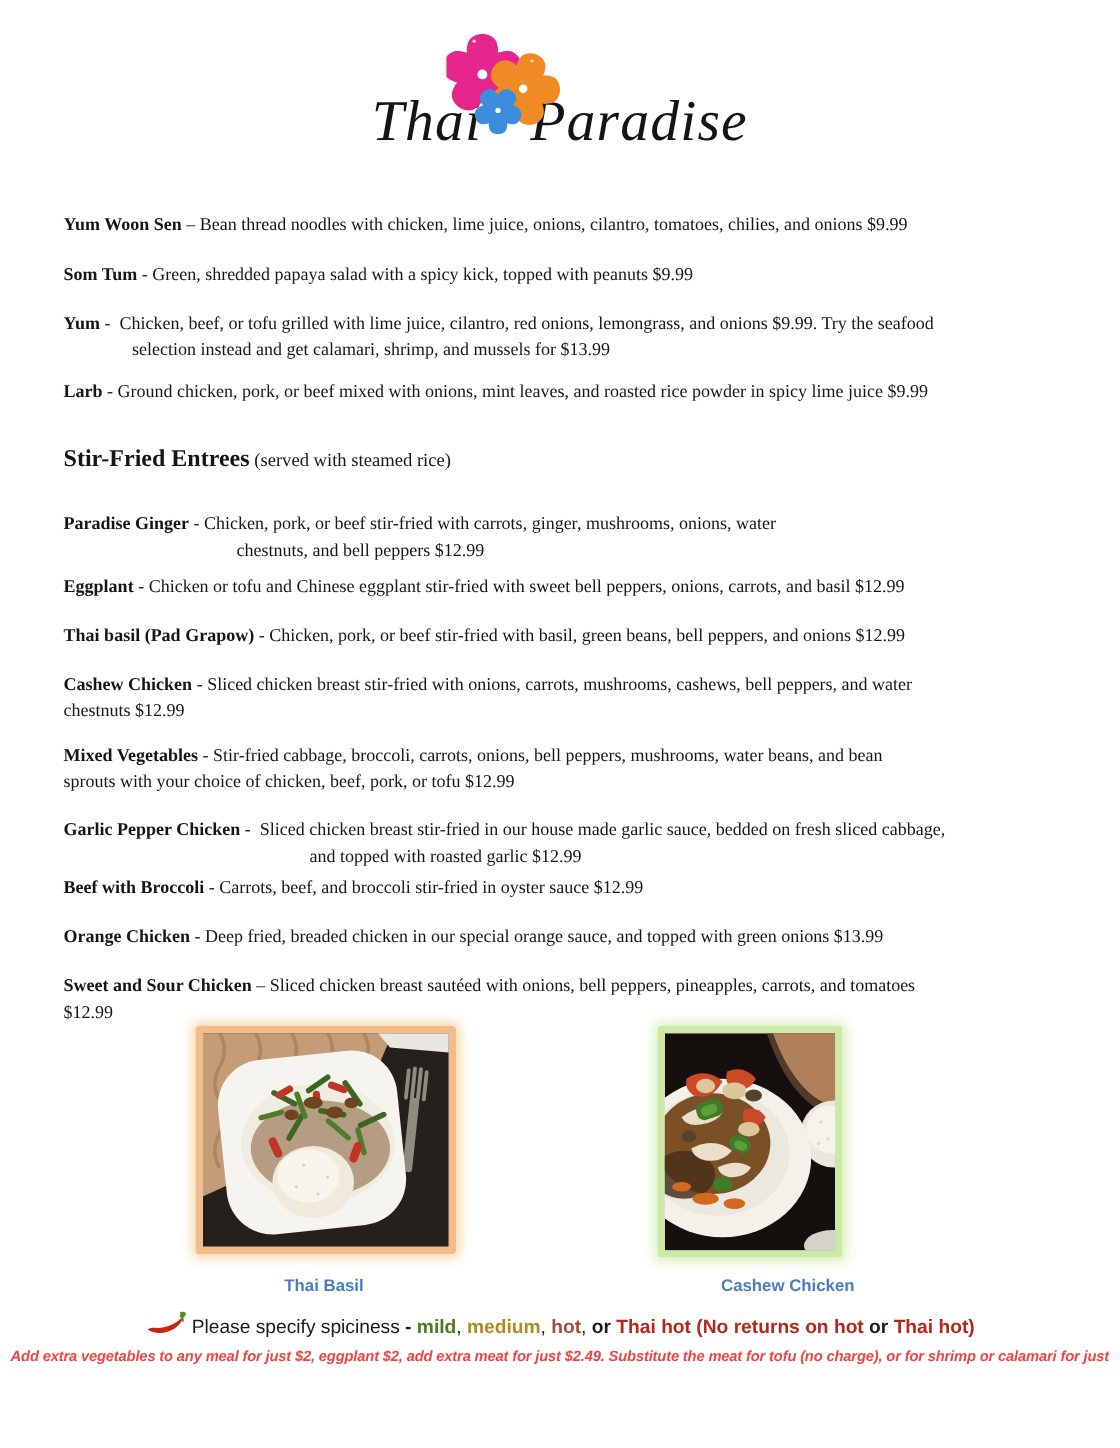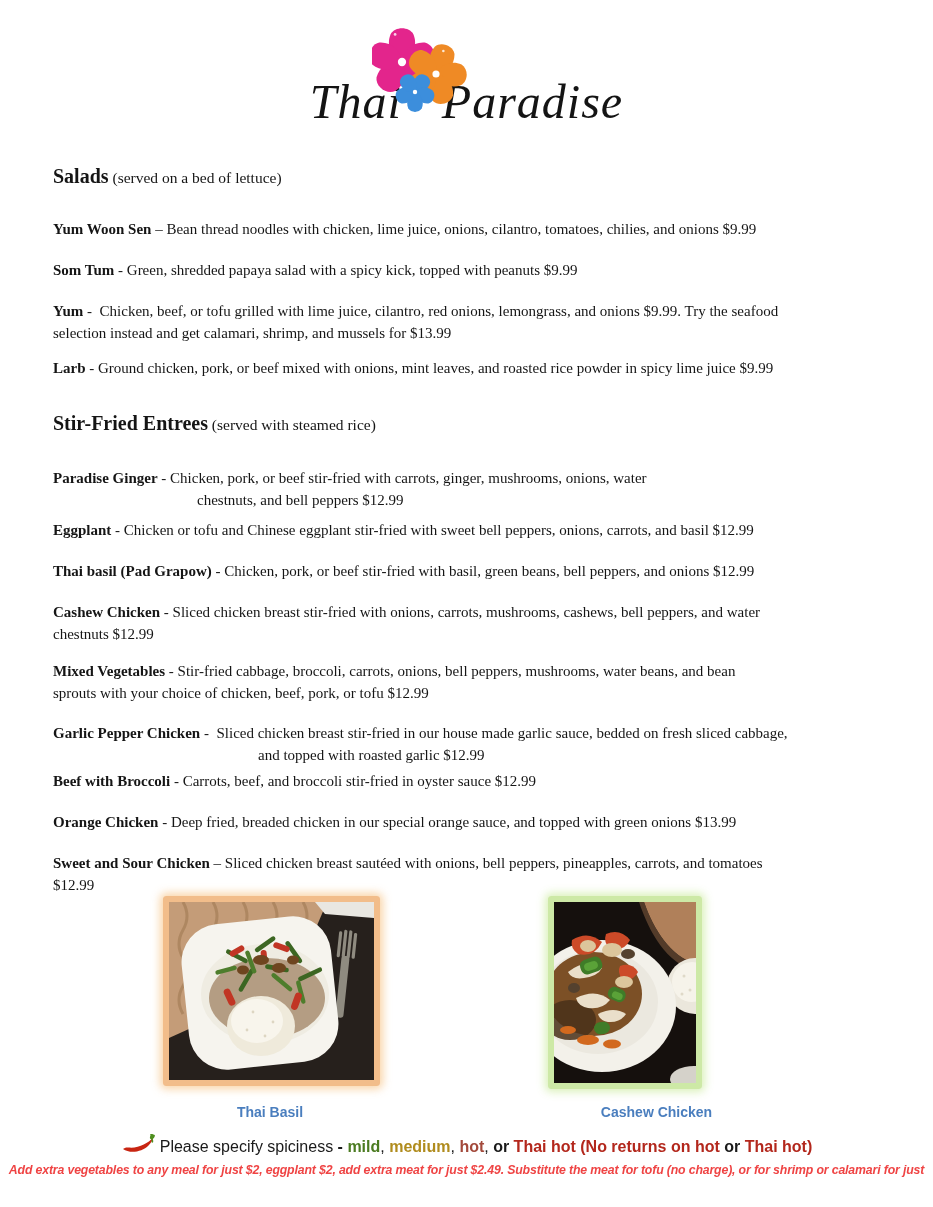--- a/index.html
+++ b/index.html
@@ -20,21 +20,21 @@
   .sec-head { font-size:20px; line-height:26px; font-weight:bold; white-space:pre; }
   .sec-head .sub { font-size:15.5px; font-weight:normal; }
   #sec1-head { margin-top:13px; }
   #sec2-head { margin-top:31px; }
   .items1 { margin-top:27px; }
   .items2 { margin-top:29px; }
   .item { font-size:15px; line-height:22px; white-space:pre; margin-bottom:19px; }
   .item b { font-weight:bold; }
   .mb13 { margin-bottom:13px; } .mb8 { margin-bottom:8px; } .mb15 { margin-bottom:15px; }
   .mb18 { margin-bottom:18px; } .mb4 { margin-bottom:4px; } .mb0 { margin-bottom:0; }
-  .ind57 { } .ind144 { margin-left:144px; } .ind205 { margin-left:205px; }
+  .ind57 { margin-left:57px; } .ind144 { margin-left:144px; } .ind205 { margin-left:205px; }
 
   
   .photo-row { position:relative; height:232px; }
   .photo { position:absolute; top:0; border-radius:3px; }
   .photo.left  { left:163px; width:217px; height:190px; border:6px solid #f2bd8a;
                  box-shadow:0 0 9px 3px rgba(247,203,148,.8); }
   .photo.right { left:548px; width:154px; height:193px; border:6px solid #cde9a6;
                  box-shadow:0 0 9px 3px rgba(213,238,175,.85); }
   .photo svg { display:block; }
   .caption { position:absolute; top:208px; font-family:"Liberation Sans", sans-serif;
@@ -83,21 +83,20 @@
         <path transform="rotate(180)" d="M0 0 C-9 -4 -14 -14 -10 -24 C-6 -31 6 -31 10 -24 C14 -14 9 -4 0 0 Z"></path>
         <path transform="rotate(252)" d="M0 0 C-9 -4 -14 -14 -10 -24 C-6 -31 6 -31 10 -24 C14 -14 9 -4 0 0 Z"></path>
         <path transform="rotate(324)" d="M0 0 C-9 -4 -14 -14 -10 -24 C-6 -31 6 -31 10 -24 C14 -14 9 -4 0 0 Z"></path>
         <circle r="3.2" fill="#fff"></circle>
       </g>
     </svg>
   </div>
 
   <div class="content">
 
-    <div class="sec-head" id="sec1-head"><span>Salads</span><span class="sub"> (served on a bed of lettuce)</span></div>
 
     <div class="items items1">
       <div class="item"><b>Yum Woon Sen</b><span> – </span><span>Bean thread noodles with chicken, lime juice, onions, cilantro, tomatoes, chilies, and onions $9.99</span></div>
       <div class="item"><b>Som Tum</b><span> - </span><span>Green, shredded papaya salad with a spicy kick, topped with peanuts $9.99</span></div>
       <div class="item mb13"><b>Yum</b><span> -  </span><span>Chicken, beef, or tofu grilled with lime juice, cilantro, red onions, lemongrass, and onions $9.99. Try the seafood</span><br><span class="ind57">selection instead and get calamari, shrimp, and mussels for $13.99</span></div>
       <div class="item mb0"><b>Larb</b><span> - </span><span>Ground chicken, pork, or beef mixed with onions, mint leaves, and roasted rice powder in spicy lime juice $9.99</span></div>
     </div>
 
     <div class="sec-head" id="sec2-head"><span>Stir-Fried Entrees</span><span class="sub"> (served with steamed rice)</span></div>
 

